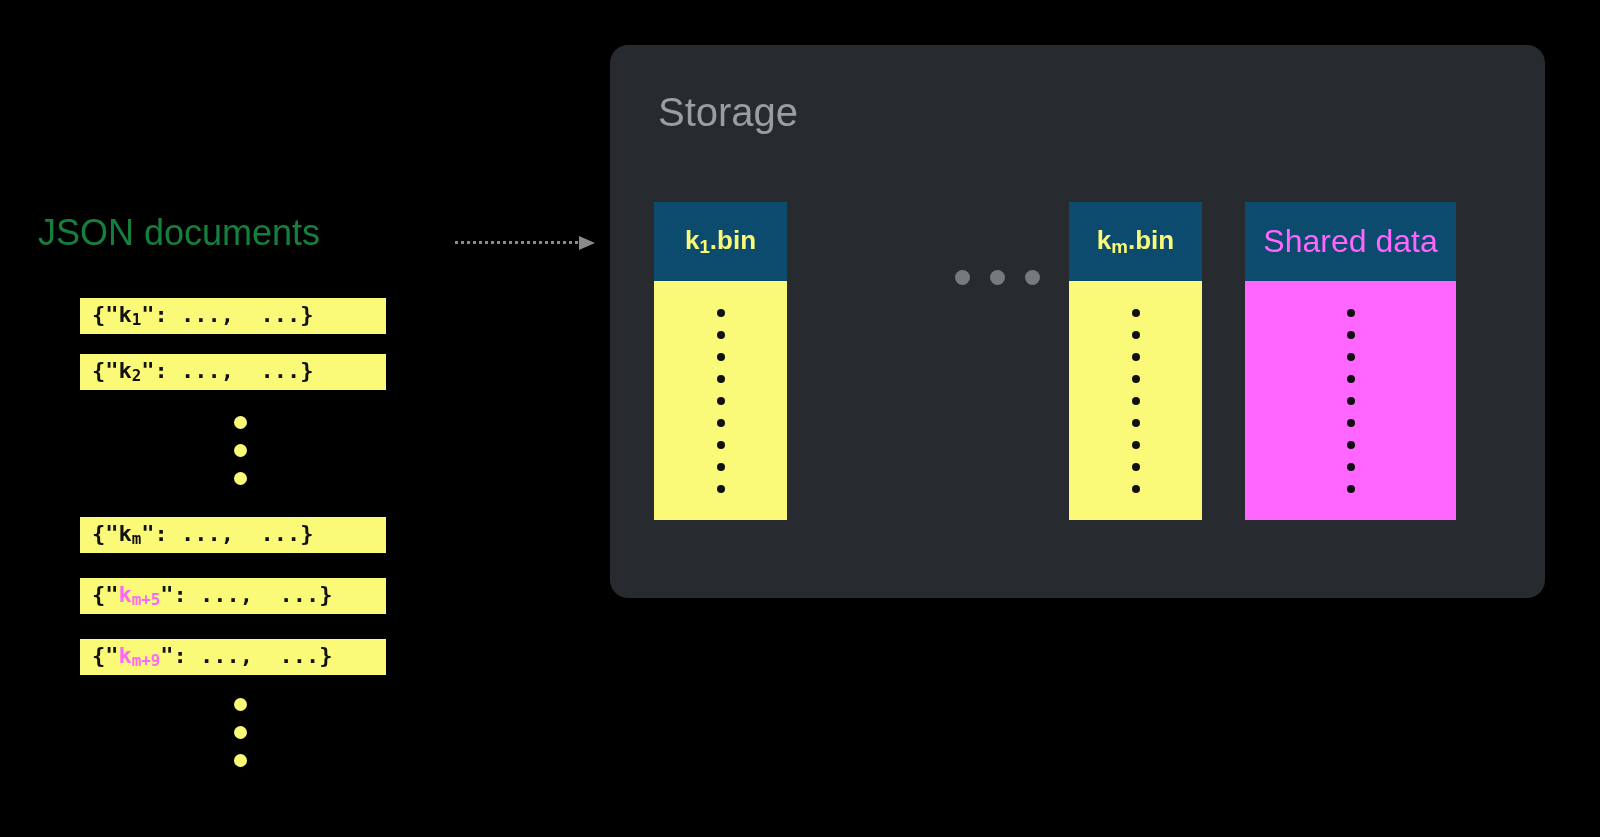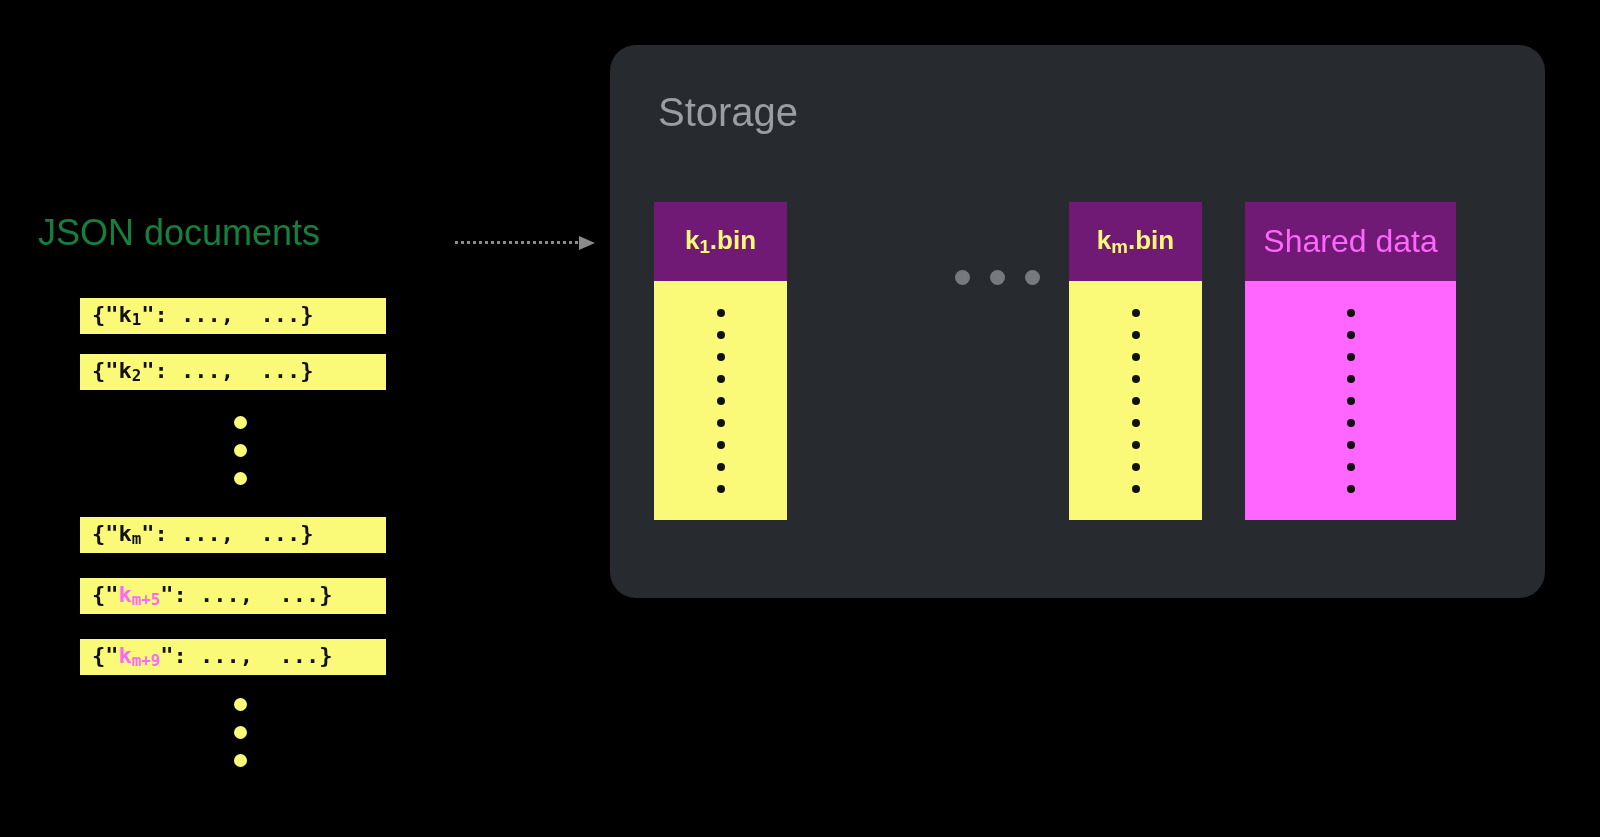--- a/index.html
+++ b/index.html
@@ -114,21 +114,21 @@
   }
 
   
   #storage-panel {
     position: absolute;
     left: 610px;
     top: 45px;
     width: 935px;
     height: 553px;
     background: #272a2e;
-    border-radius: 26px;
+    border-radius: 18px;
     box-sizing: border-box;
   }
   #storage-title {
     position: absolute;
     left: 48px;
     top: 45px;
     font-size: 40px;
     color: #9a9da1;
     font-family: "Liberation Sans", sans-serif;
     white-space: nowrap;
@@ -142,21 +142,21 @@
     height: 553px;
   }
 
   .bin {
     position: absolute;
     top: 157px;
     width: 133px;
   }
   .bin-header {
     height: 79px;
-    background: #701a75;
+    background: #0c4a6e;
     display: flex;
     align-items: center;
     justify-content: center;
     box-sizing: border-box;
   }
   .bin-label {
     font-family: "Liberation Sans", sans-serif;
     font-size: 26px;
     font-weight: bold;
     color: #FAFA78;

